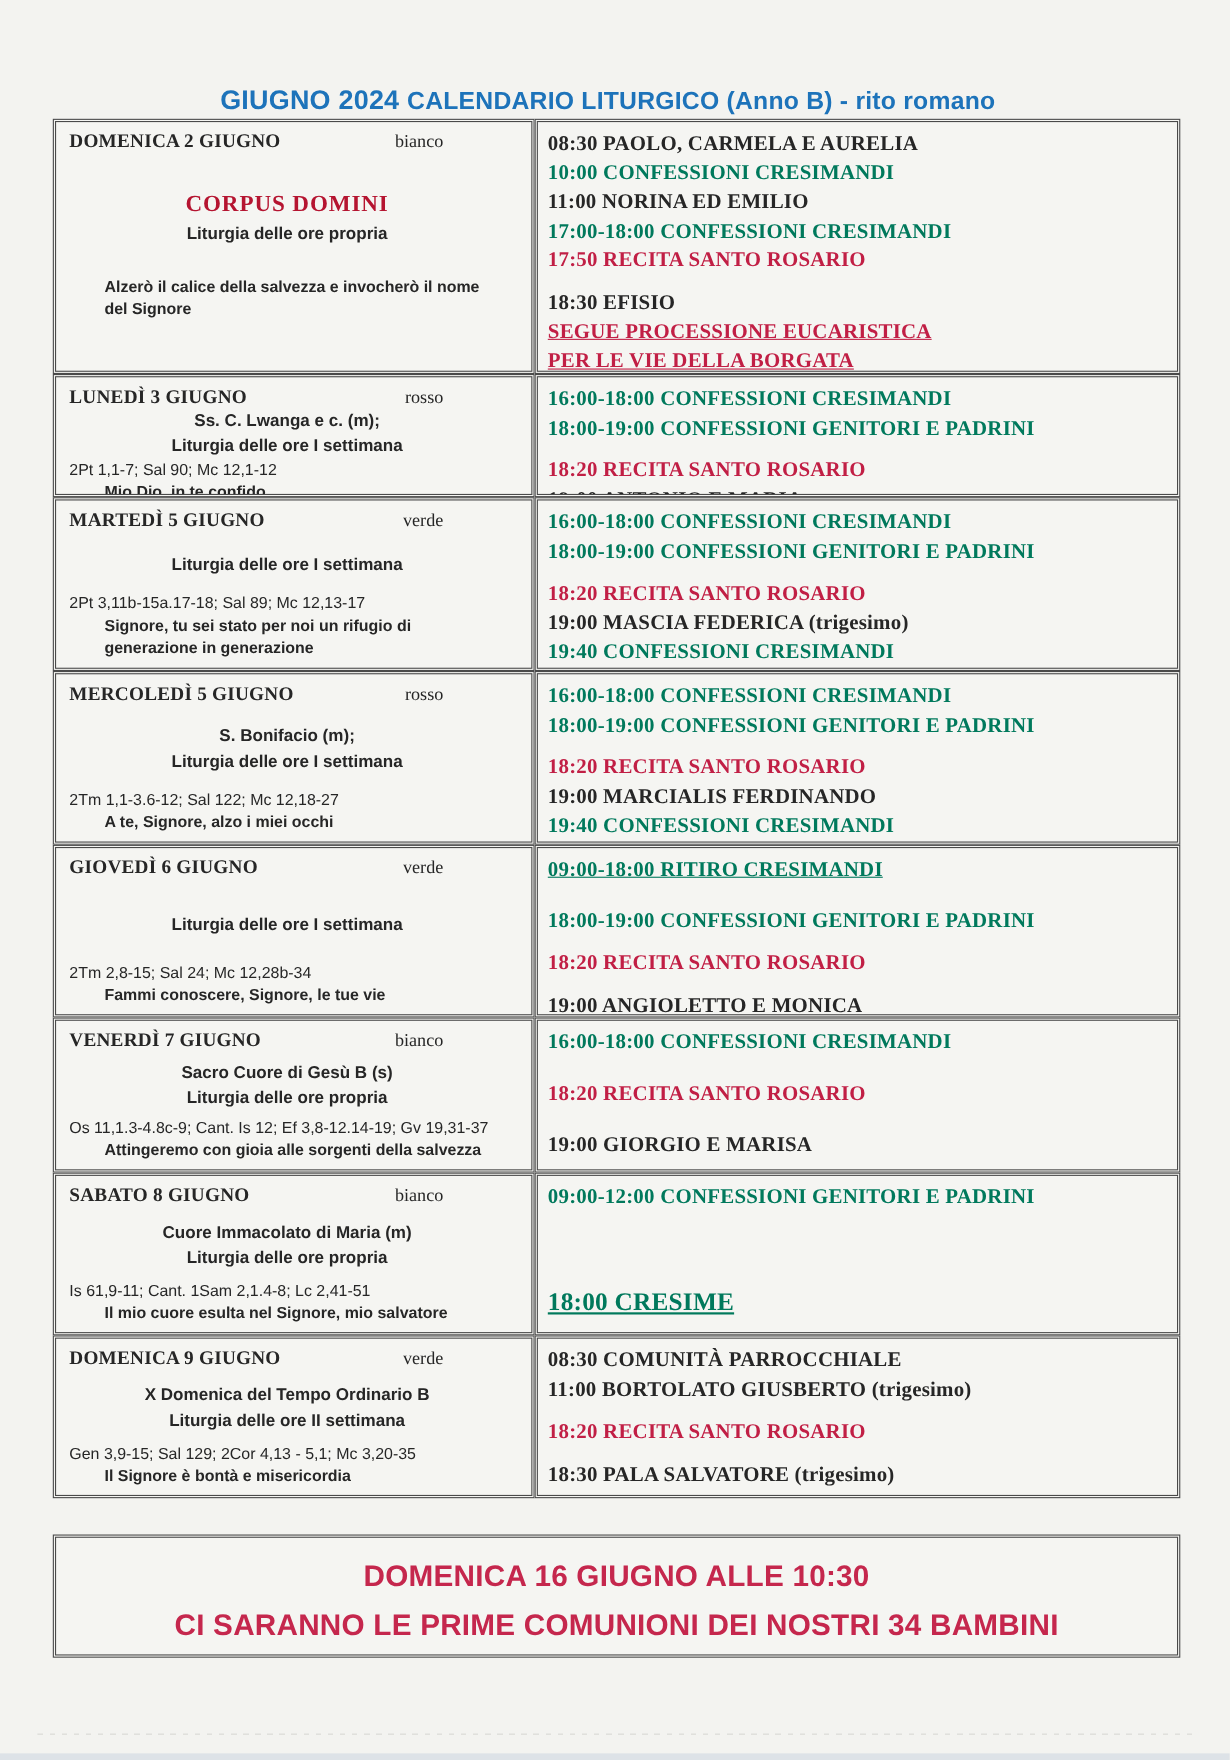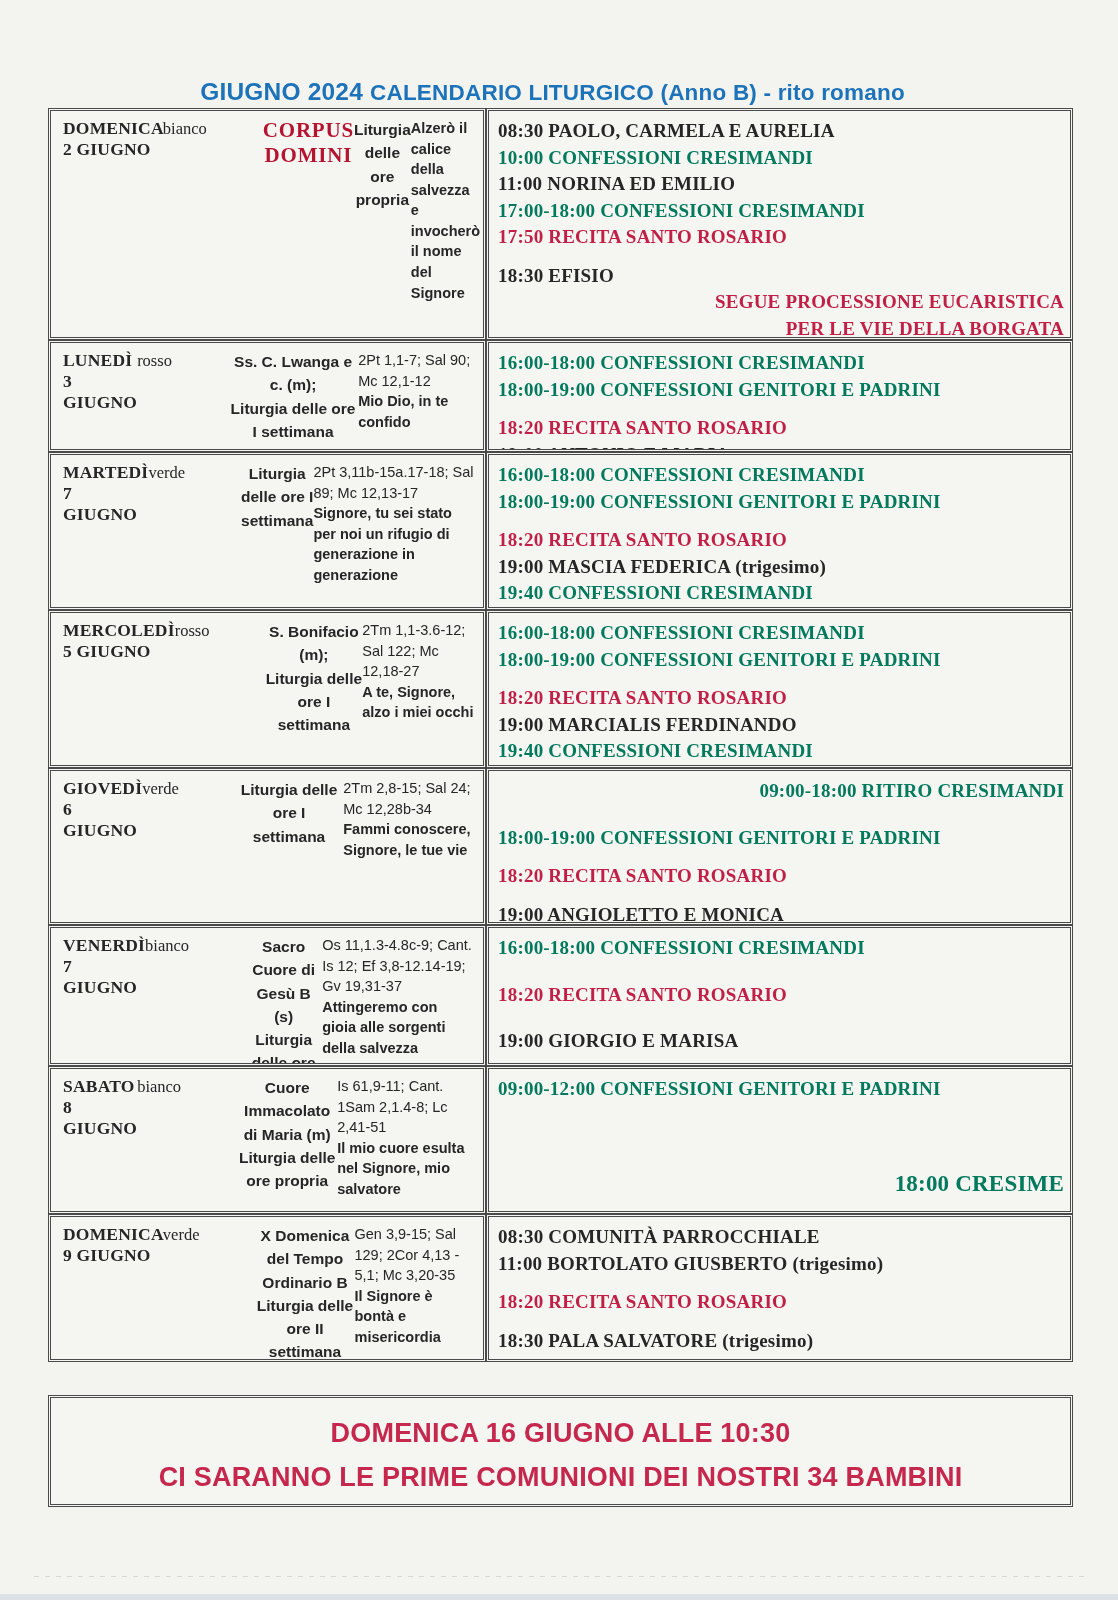--- a/index.html
+++ b/index.html
@@ -21,52 +21,52 @@
     position:absolute; top:108px; left:48px; width:1025px;
   }
   .day-row{ display:flex; width:100%; }
   .cell{
     border:3px double #4a4a4a;
     background:#f5f5f2;
     overflow:hidden;
   }
   .info-cell{
     width:438px; flex:none;
-    display:flex; 
-    padding:7px 8px 6px 12px;
+    display:flex; flex-direction:column;
+    padding:7px 24px 6px 12px;
   }
   .schedule-cell{
     flex:1;
     padding:7px 6px 4px 9px;
   }
   .day-header{ display:flex; justify-content:space-between; align-items:baseline;
     font-family:"Liberation Serif", serif; }
   .day-name{ font-weight:bold; font-size:17.5px; letter-spacing:.2px; }
   .day-color{ font-size:16.5px; padding-right:56px; }
   .spacer1{ flex:1.3; }
   .spacer2{ flex:1; }
   .bottom-spacer{ flex:0; }
   .day-row:first-child .bottom-spacer{ flex:1.5; }
   .feast-title{
     text-align:center; font-family:"Liberation Serif", serif;
     font-weight:bold; font-size:21px; color:var(--feast-red,#b51430);
     letter-spacing:.8px; margin-bottom:3px;
   }
   .celebration{ text-align:center; font-weight:bold; font-size:15.5px; line-height:1.5; }
   .readings-block{ font-size:14.5px; line-height:1.42; }
-  .response-line{ font-weight:bold; }
+  .response-line{ font-weight:bold;margin-left:32px; }
   .event{
     font-family:"Liberation Serif", serif; font-weight:bold;
     font-size:19px; line-height:26.5px; color:var(--ink,#262626);
     letter-spacing:.2px;
   }
   .event.green{ color:var(--green,#00795c); }
   .event.red{ color:var(--red,#c11f45); }
   .event.black{ color:var(--ink,#262626); }
-  .event.center{ text-align:right; }
+  .event.center{ text-align:left;text-decoration:underline; }
   .event.xl{ font-size:23px; line-height:30px; }
   .event.gap-sm{ margin-top:12px; }
   .event.gap-md{ margin-top:20px; }
   .event.gap-lg{ margin-top:66px; }
   .announcement-banner{
     margin-top:2px;
     border:3px double #4a4a4a;
     background:#f5f5f2;
     height:112px;
     text-align:center;
@@ -144,21 +144,21 @@
         <div class="event green">16:00-18:00 CONFESSIONI CRESIMANDI</div>
         <div class="event green">18:00-19:00 CONFESSIONI GENITORI E PADRINI</div>
         <div class="event red gap-sm">18:20 RECITA SANTO ROSARIO</div>
         <div class="event black">19:00 ANTONIO E MARIA</div>
         <div class="event green">19:40 CONFESSIONI CRESIMANDI</div>
       </div>
   </div>
     <div class="day-row" style="height: 158px;">
     <div class="cell info-cell">
       <div class="day-header">
-        <span class="day-name">MARTEDÌ 7 GIUGNO</span>
+        <span class="day-name">MARTEDÌ 5 GIUGNO</span>
         <span class="day-color">verde</span>
       </div>
       <div class="spacer1"></div>
 
       <div class="celebration">
           <div>Liturgia delle ore I settimana</div>
         </div>
       <div class="spacer2"></div>
       <div class="readings-block">
         <div>2Pt 3,11b-15a.17-18; Sal 89; Mc 12,13-17</div>

